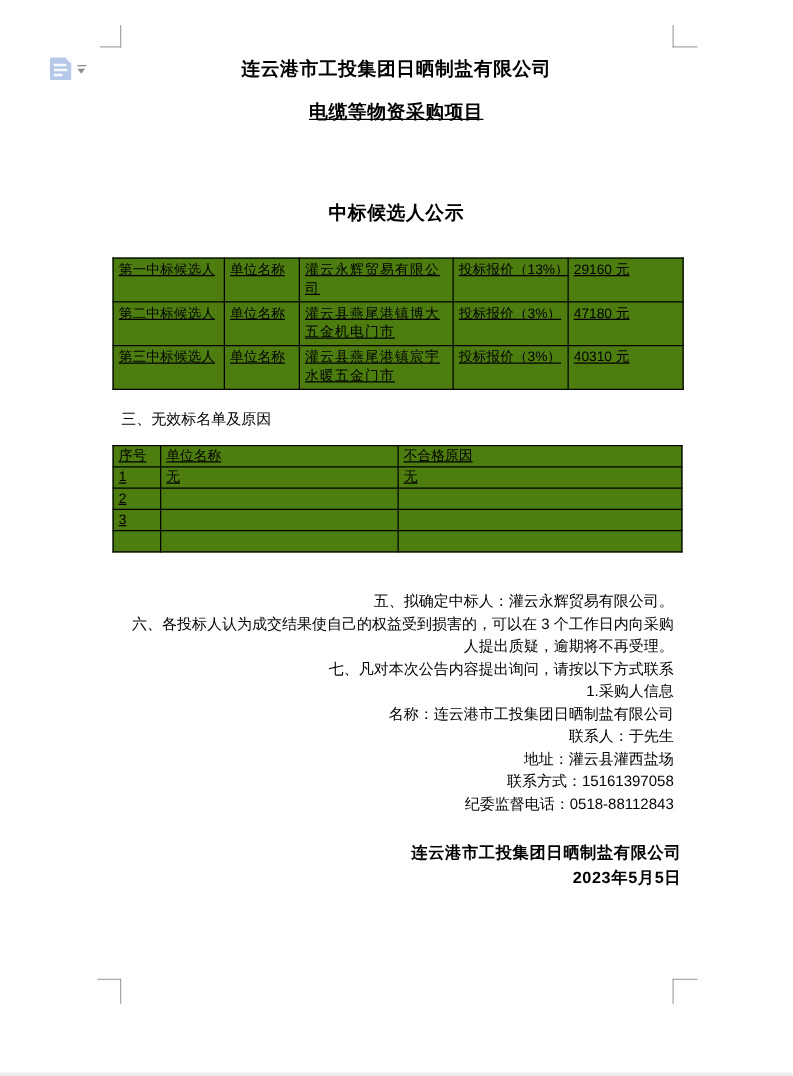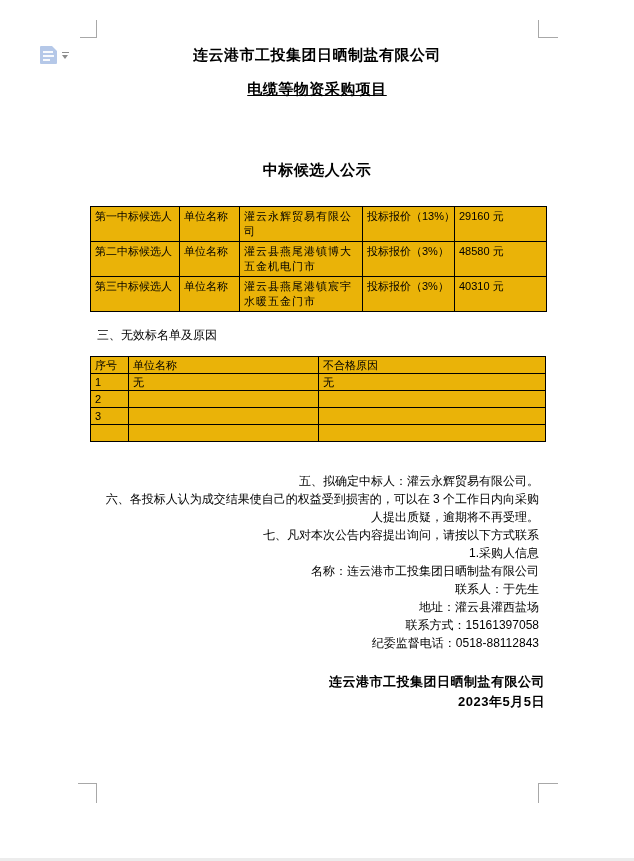--- a/index.html
+++ b/index.html
@@ -36,21 +36,21 @@
   .doc-title { position:absolute; left:0; width:634px; text-align:center; font-weight:bold; font-size:15px; letter-spacing:0.5px; }
   .t1 { top:46px;  }
   .t2 { top:80px;text-decoration:underline;  }
   .t3 { top:113px;margin-top:48px; }
 
   
   .list12 { position:absolute; left:97px; top:167px; font-size:12px; line-height:18px; }
   .sec3-head { position:absolute; left:97px; top:327px; font-size:12px; }
 
   
-  table { border-collapse:collapse; table-layout:fixed; position:absolute; background:#eab308; }
+  table { border-collapse:collapse; table-layout:fixed; position:absolute; background:#4d7c0f;text-decoration:underline; }
   td, th { border:1px solid #000; font-size:11px; font-weight:normal; text-align:left; vertical-align:top; padding:2px 4px; line-height:15px; }
   .tbl-candidates { left:90px; top:206px; width:456px; }
   .tbl-candidates tr.r1 { height:32px; }
   .tbl-candidates tr.r2 { height:33px; }
   .tbl-candidates tr.r3 { height:26px; }
   .tbl-candidates td.company { letter-spacing:1px; }
   .tbl-candidates td.pricelab, .tbl-candidates td.price { white-space:nowrap; }
   .tbl-invalid { left:90px; top:356px; width:455px; }
   .tbl-invalid tr { height:17px; }
   .tbl-invalid td { padding:1px 4px; line-height:14px; }
@@ -106,21 +106,21 @@
       <td>单位名称</td>
       <td class="company">灌云永辉贸易有限公司</td>
       <td class="pricelab">投标报价（13%）</td>
       <td class="price">29160 元</td>
     </tr>
     <tr class="r2">
       <td>第二中标候选人</td>
       <td>单位名称</td>
       <td class="company">灌云县燕尾港镇博大五金机电门市</td>
       <td class="pricelab">投标报价（3%）</td>
-      <td class="price">48580 元</td>
+      <td class="price">47180 元</td>
     </tr>
     <tr class="r3">
       <td>第三中标候选人</td>
       <td>单位名称</td>
       <td class="company">灌云县燕尾港镇宸宇水暖五金门市</td>
       <td class="pricelab">投标报价（3%）</td>
       <td class="price">40310 元</td>
     </tr>
   </tbody>
 </table>

